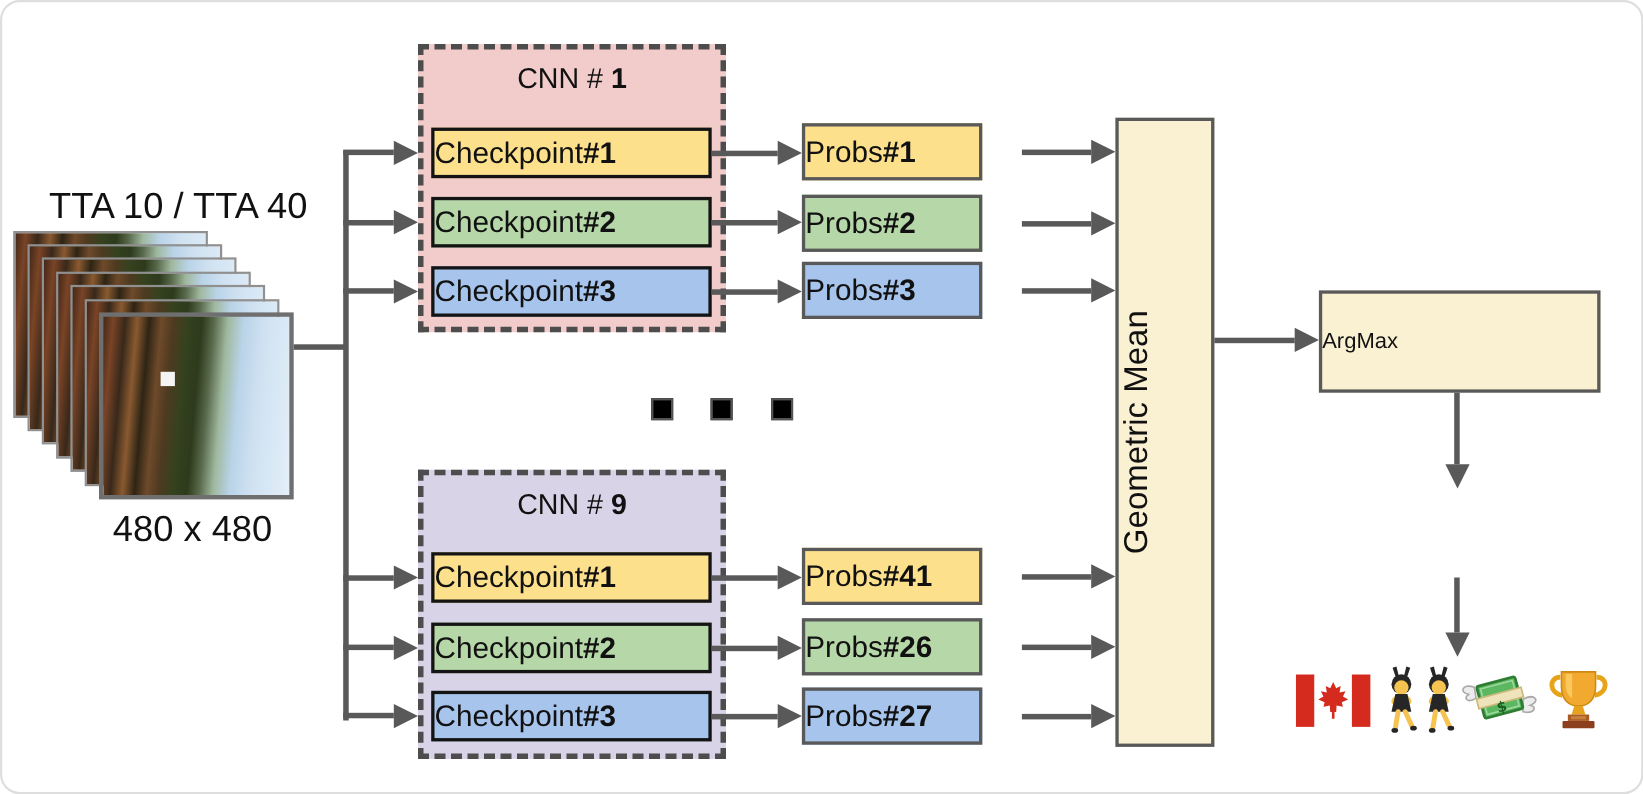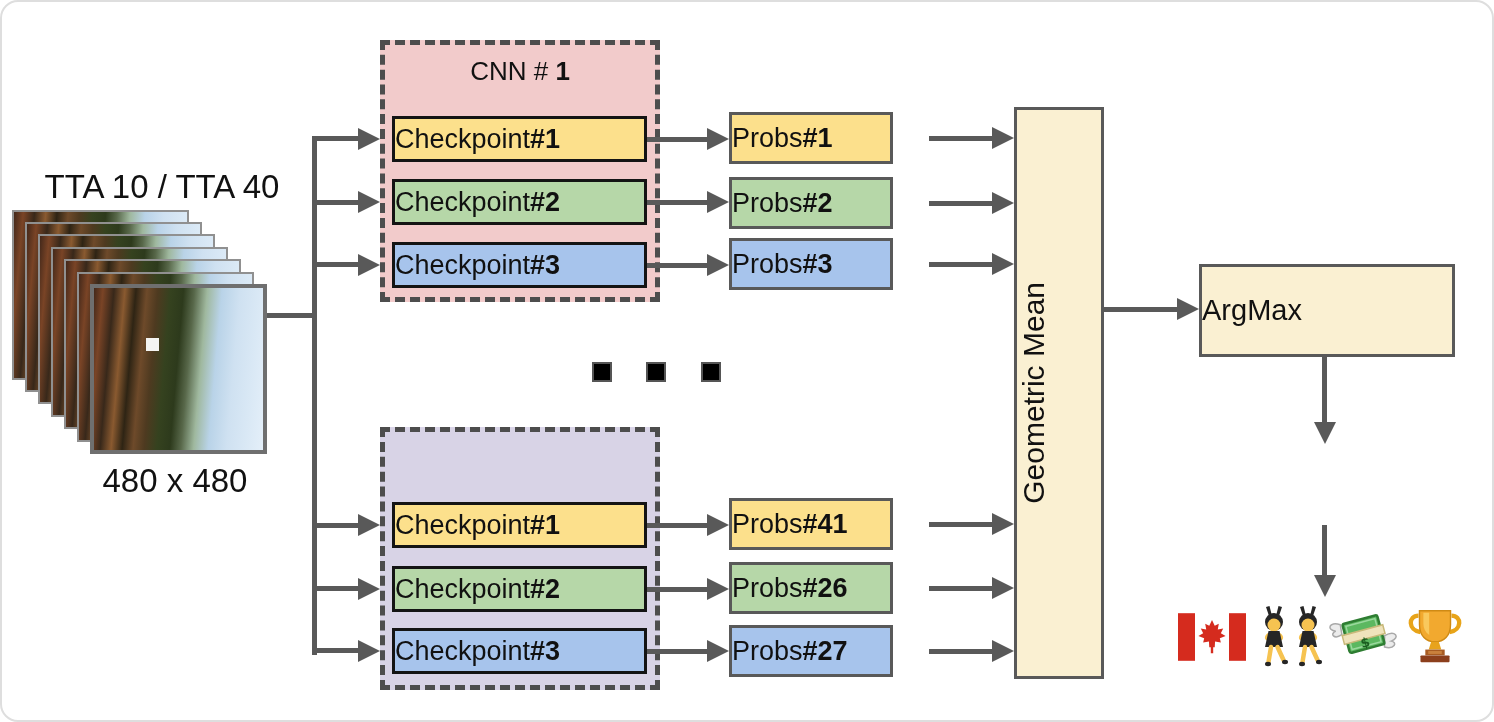--- a/index.html
+++ b/index.html
@@ -32,21 +32,21 @@
   .cream{background:#faf0d2;border:3px solid #595959;}
   
   .hline{background:#595959;height:5px;}
   .vline{background:#595959;width:5px;}
   .head-r{width:0;height:0;border-top:11px solid transparent;border-bottom:11px solid transparent;border-left:22px solid #595959;}
   .head-d{width:0;height:0;border-left:11px solid transparent;border-right:11px solid transparent;border-top:22px solid #595959;}
   .dot{width:20px;height:20px;background:#000;border:2px solid #555;}
   
   #geo{width:90px;height:572px;}
   #geo span{writing-mode:vertical-rl;transform:rotate(180deg);font-size:30px;}
-  #argmax{width:256px;height:93px;font-size:29px;}
+  #argmax{width:256px;height:93px;font-size:20px;}
   #submit{
     width:317px;height:80px;background:#29b6f2;color:#fff;font-weight:bold;font-size:26px;
     display:flex;align-items:center;justify-content:center;border:none;cursor:pointer;
     box-shadow:inset -7px -3px 0 rgba(0,0,0,0.10);white-space:nowrap;
   }
   .whitepatch{width:13px;height:13px;background:#f4f4f2;}
 </style>
 </head>
 <body>
 
@@ -96,20 +96,21 @@
   <div class="abs box cp blue" style="left:390px;top:240px;">
       <span>Checkpoint </span>
       <span class="b">#3</span>
     </div>
 
   <div class="abs dot" style="left:590px;top:360px;"></div>
   <div class="abs dot" style="left:644px;top:360px;"></div>
   <div class="abs dot" style="left:699px;top:360px;"></div>
 
   <div class="abs cnn-group" style="left:378px;top:425px;height:263px;background:#d8d3e6;"></div>
+  <div class="abs cnn-title" style="left:378px;top:441px;"><span>CNN # </span><span class="b">9</span></div>
 
   <div class="abs box cp yellow" style="left:390px;top:500px;">
       <span>Checkpoint </span>
       <span class="b">#1</span>
     </div>
   <div class="abs box cp green" style="left:390px;top:564px;">
       <span>Checkpoint </span>
       <span class="b">#2</span>
     </div>
   <div class="abs box cp blue" style="left:390px;top:626px;">

